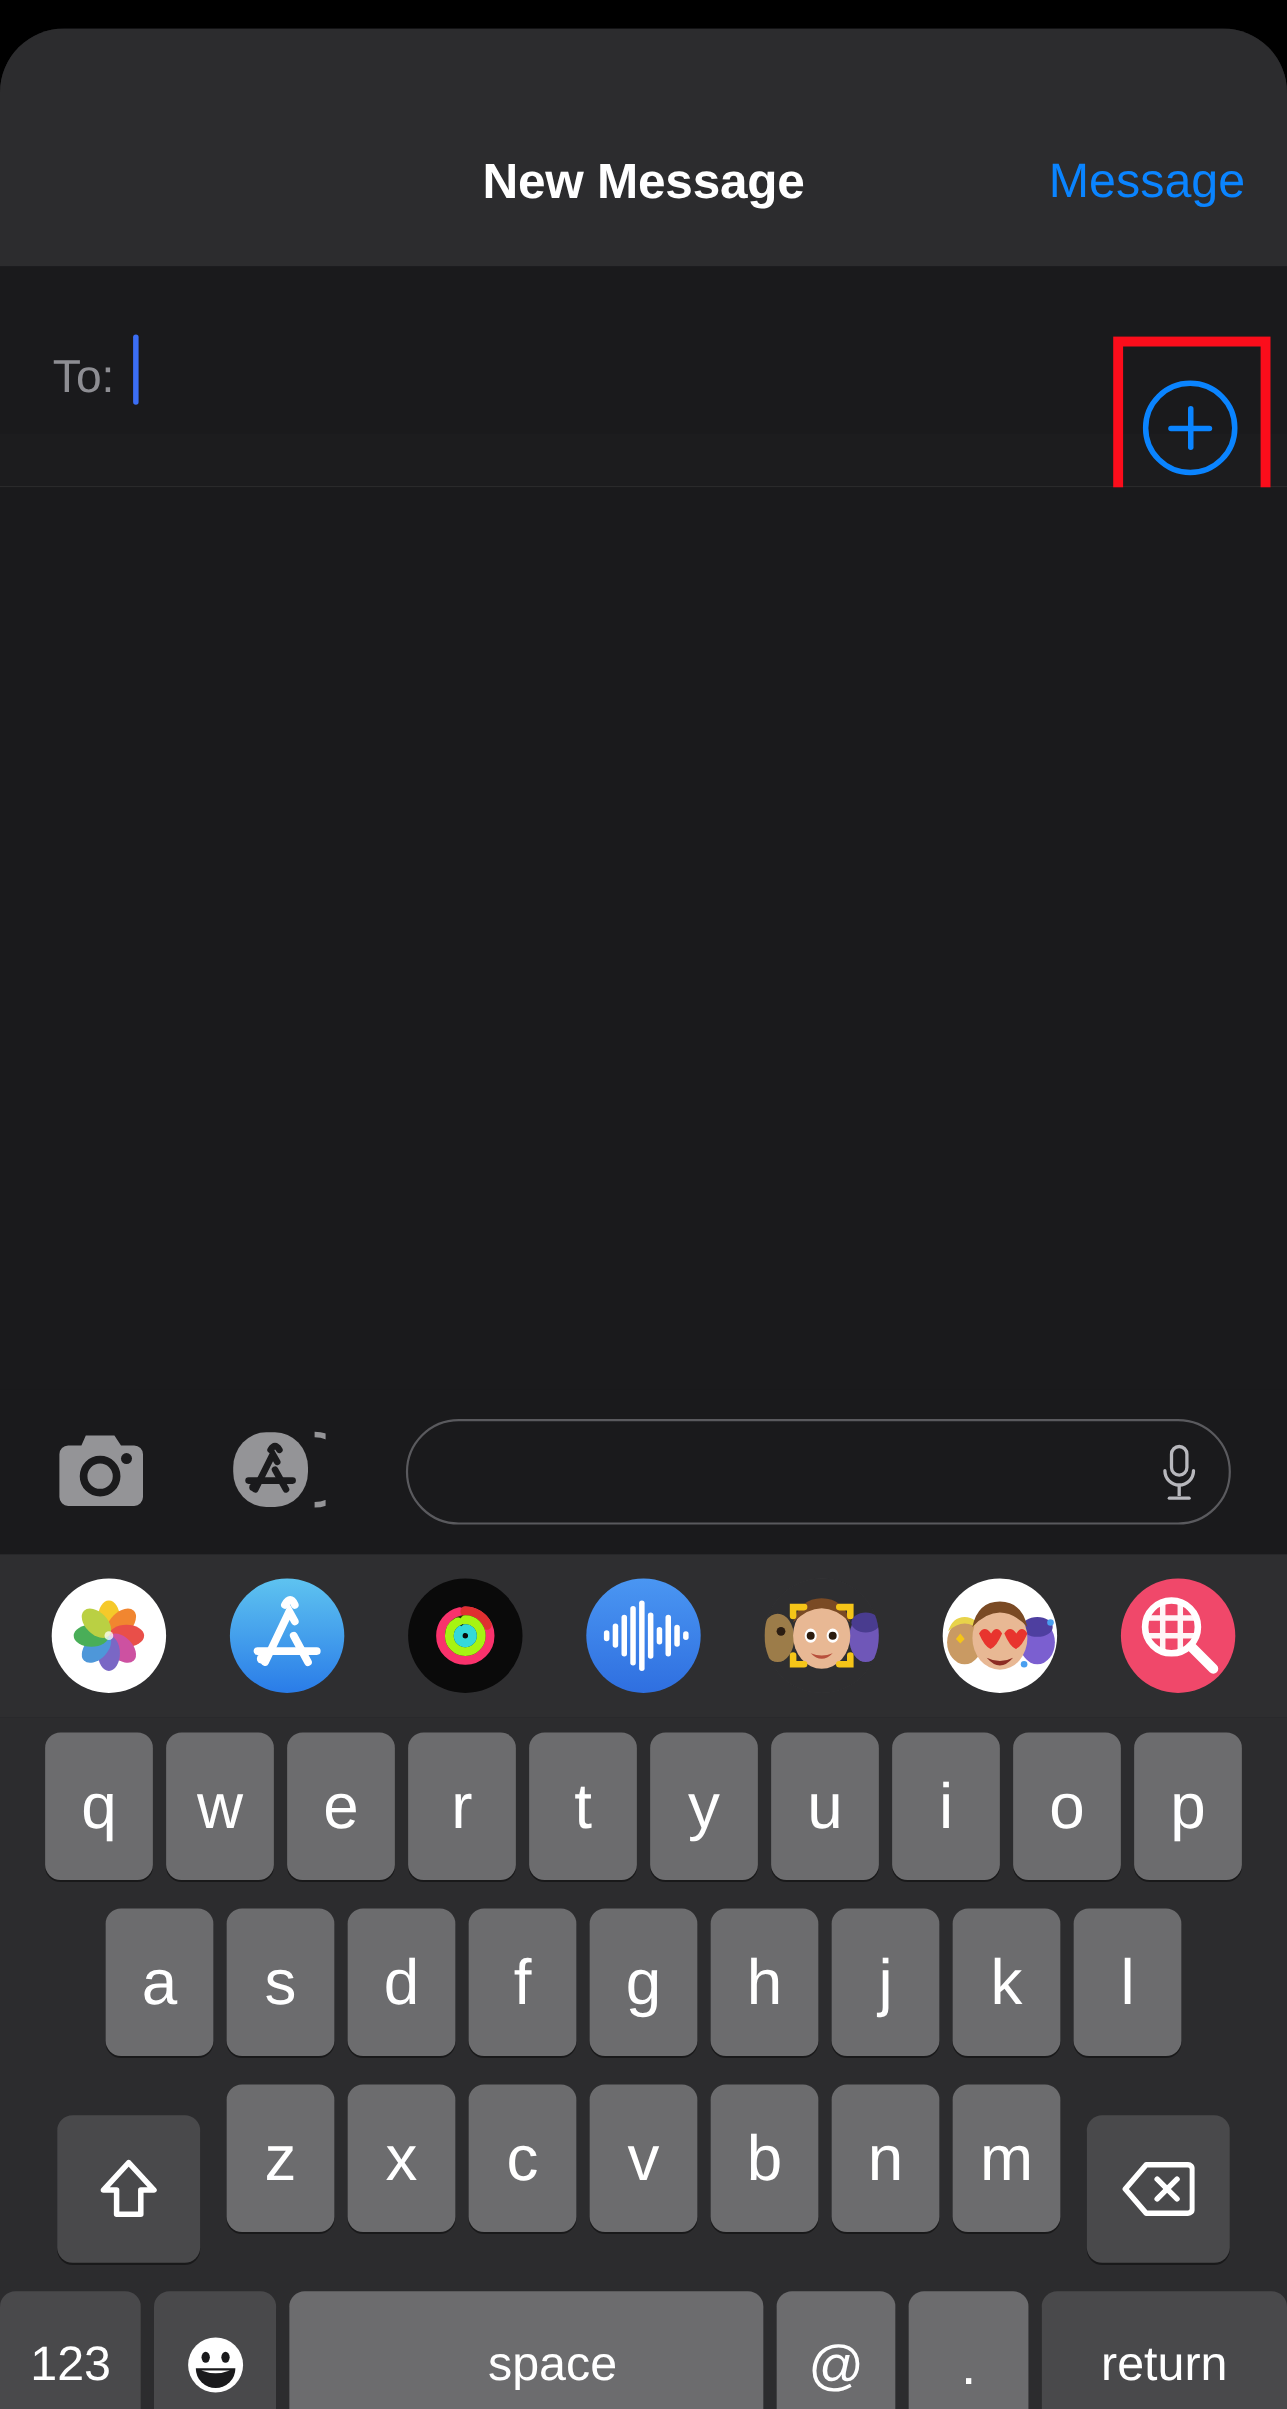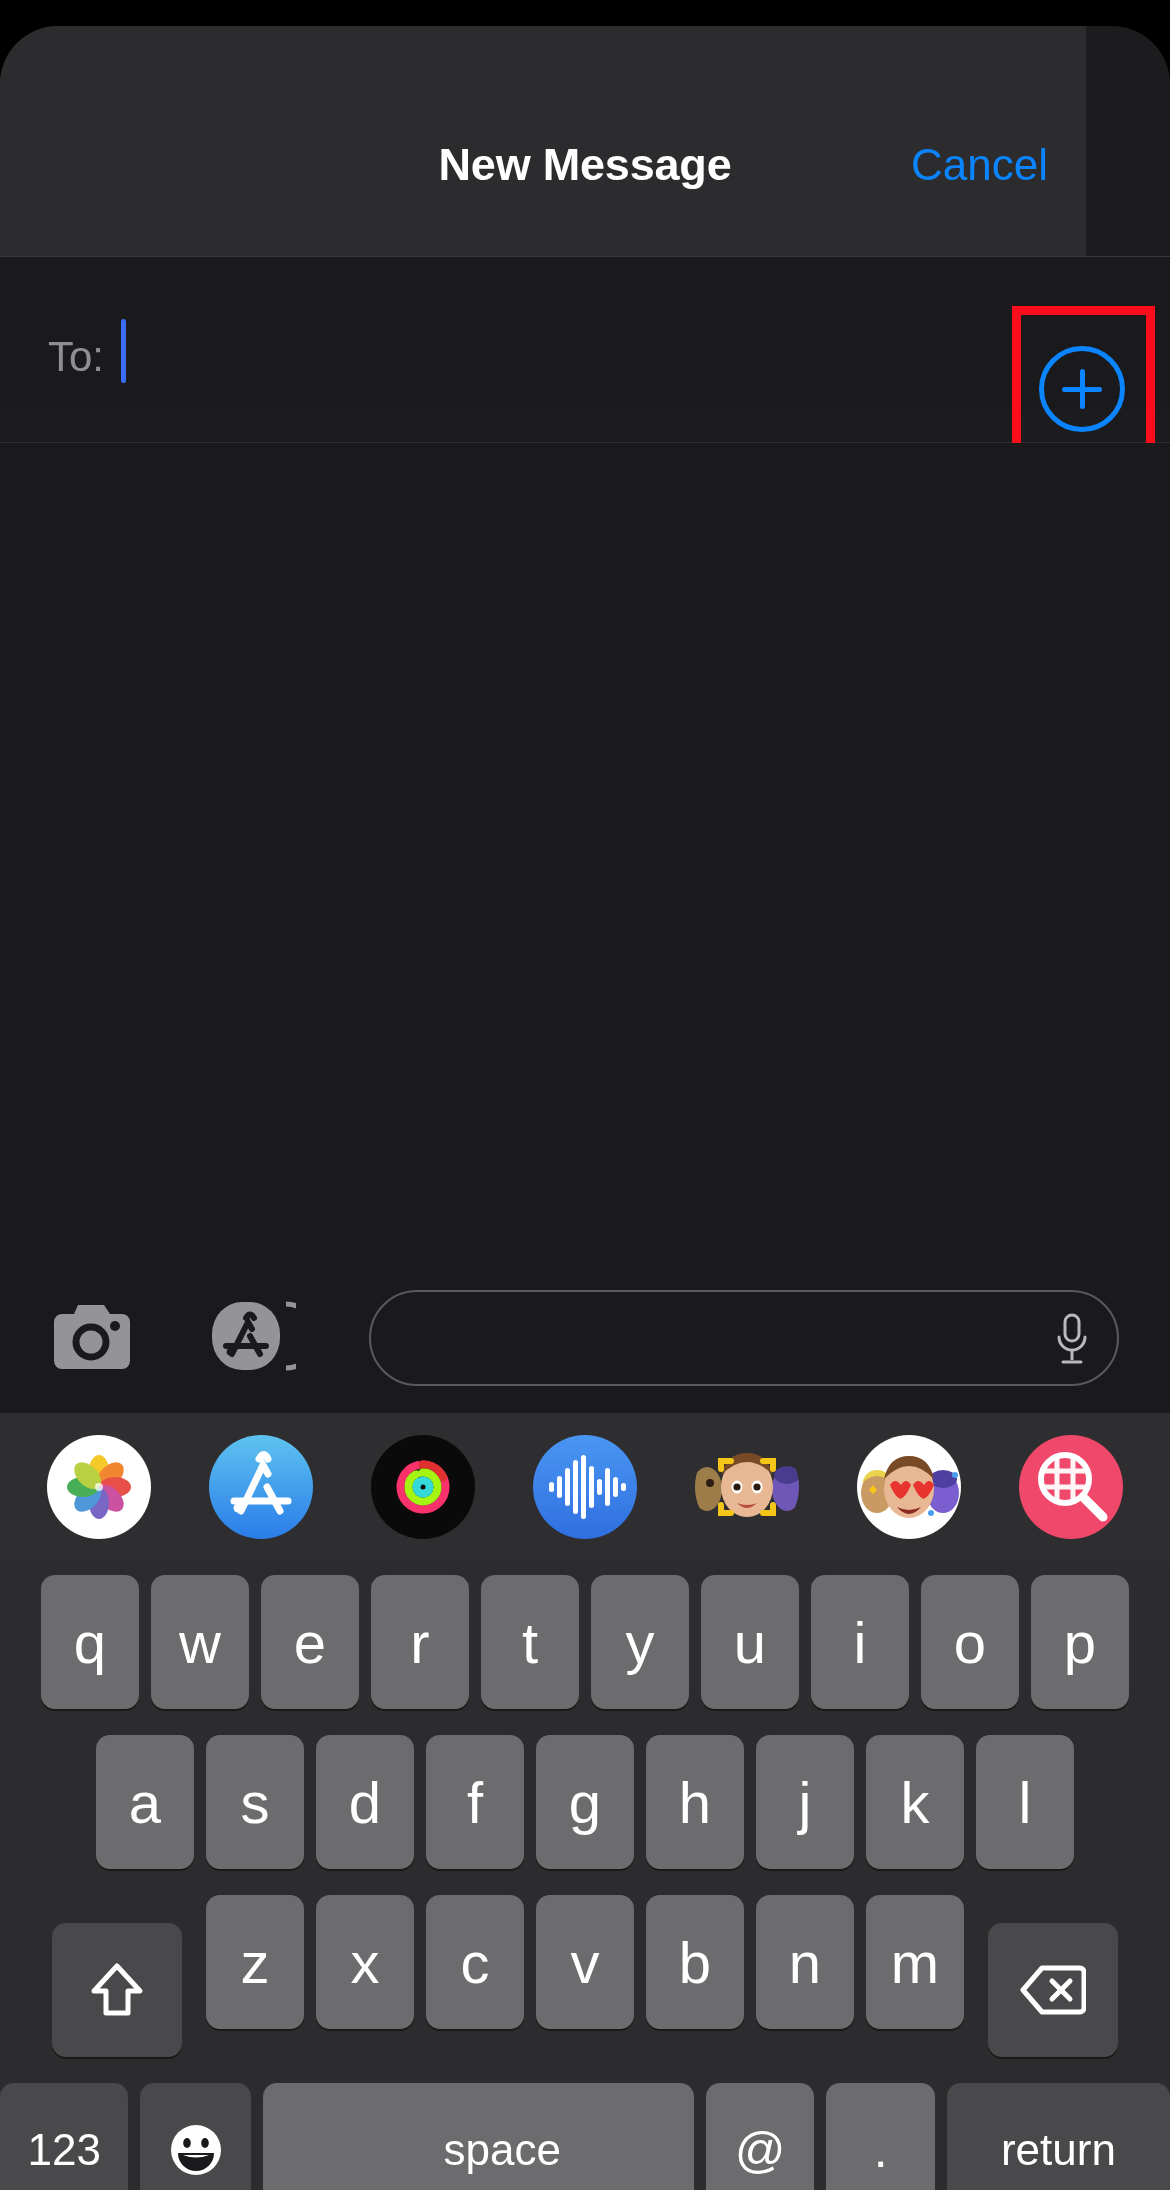--- a/index.html
+++ b/index.html
@@ -32,21 +32,21 @@
     background: #1c1c1e;
     border-top-left-radius: 58px;
     border-top-right-radius: 58px;
     overflow: hidden;
   }
 
   
   #navbar {
     position: absolute;
     left: 0; top: 0;
-    width: 1086px;
+    width: 1170px;
     height: 231px;
     background: #2c2c2e;
     box-sizing: border-box;
   }
   #nav-title {
     position: absolute;
     left: 0;
     top: 113px;
     width: 1170px;
     text-align: center;
@@ -73,21 +73,21 @@
     top: 230px;
     width: 1170px;
     height: 1px;
     background: #3a3a3c;
   }
 
   
   #to-row {
     position: absolute;
     left: 0;
-    top: 231px;
+    top: 216px;
     width: 1170px;
     height: 152px;
     background: #1a1a1c;
   }
   #to-label {
     position: absolute;
     left: 48px;
     top: 76px;
     color: #8e8e93;
     font-size: 42px;
@@ -286,21 +286,21 @@
 </style>
 </head>
 <body>
 
 <div id="screen">
 
   <div id="sheet">
 
     <div id="navbar">
       <div id="nav-title">New Message</div>
-      <div id="cancel-button">Cancel</div>
+      <div id="cancel-button">Message</div>
     </div>
     <div id="nav-hairline"></div>
 
     <div id="to-row">
       <div id="to-label">To:</div>
       <div id="to-caret"></div>
     </div>
     <div id="to-hairline"></div>
 
     <div id="add-contact-highlight"></div>

